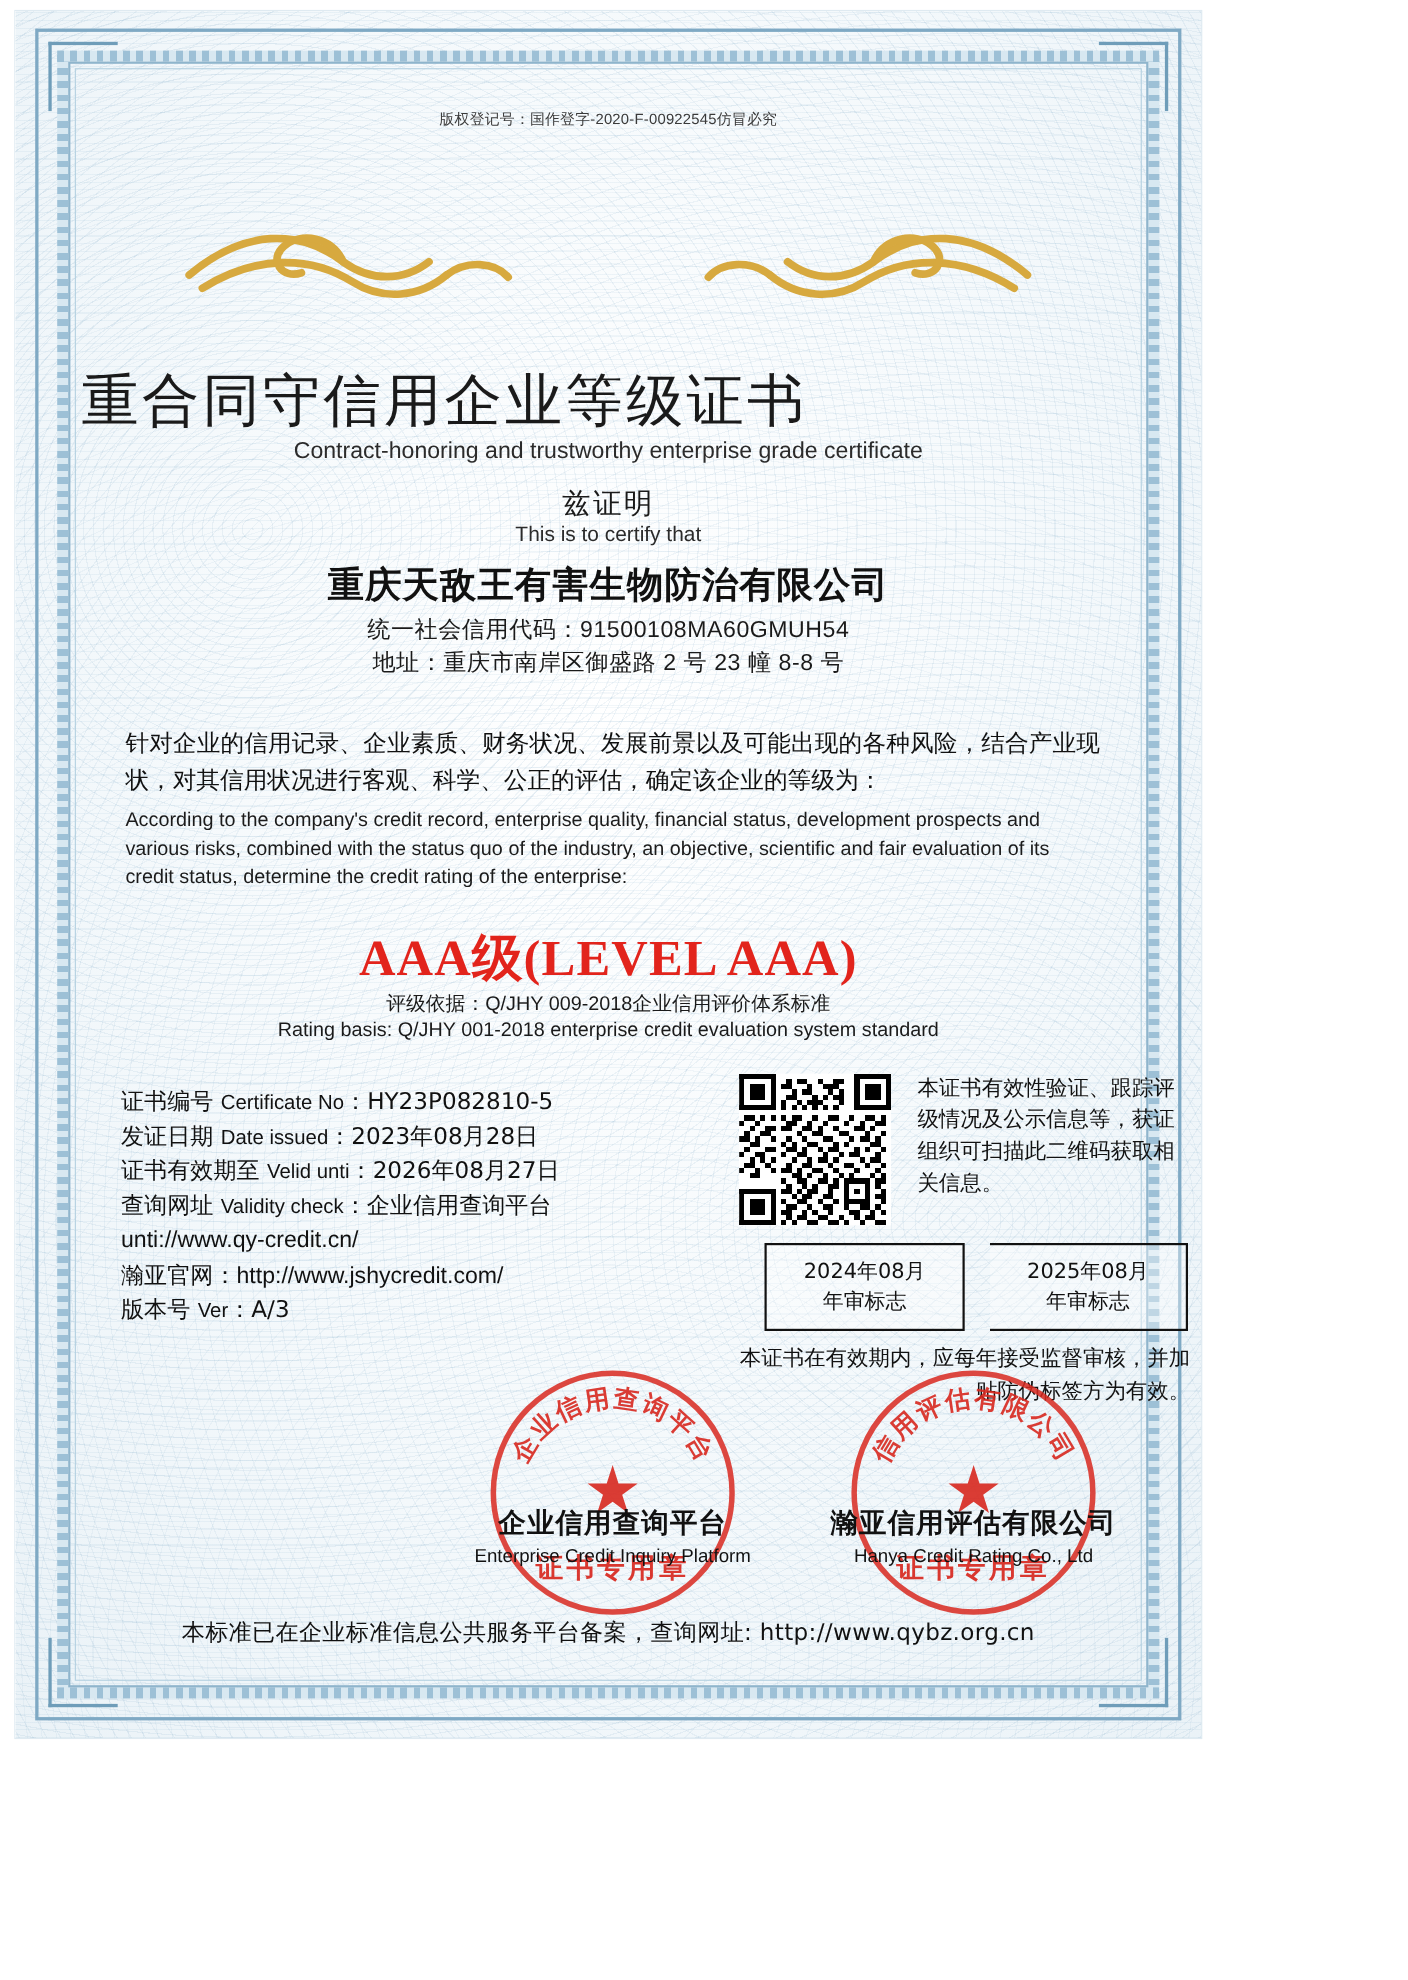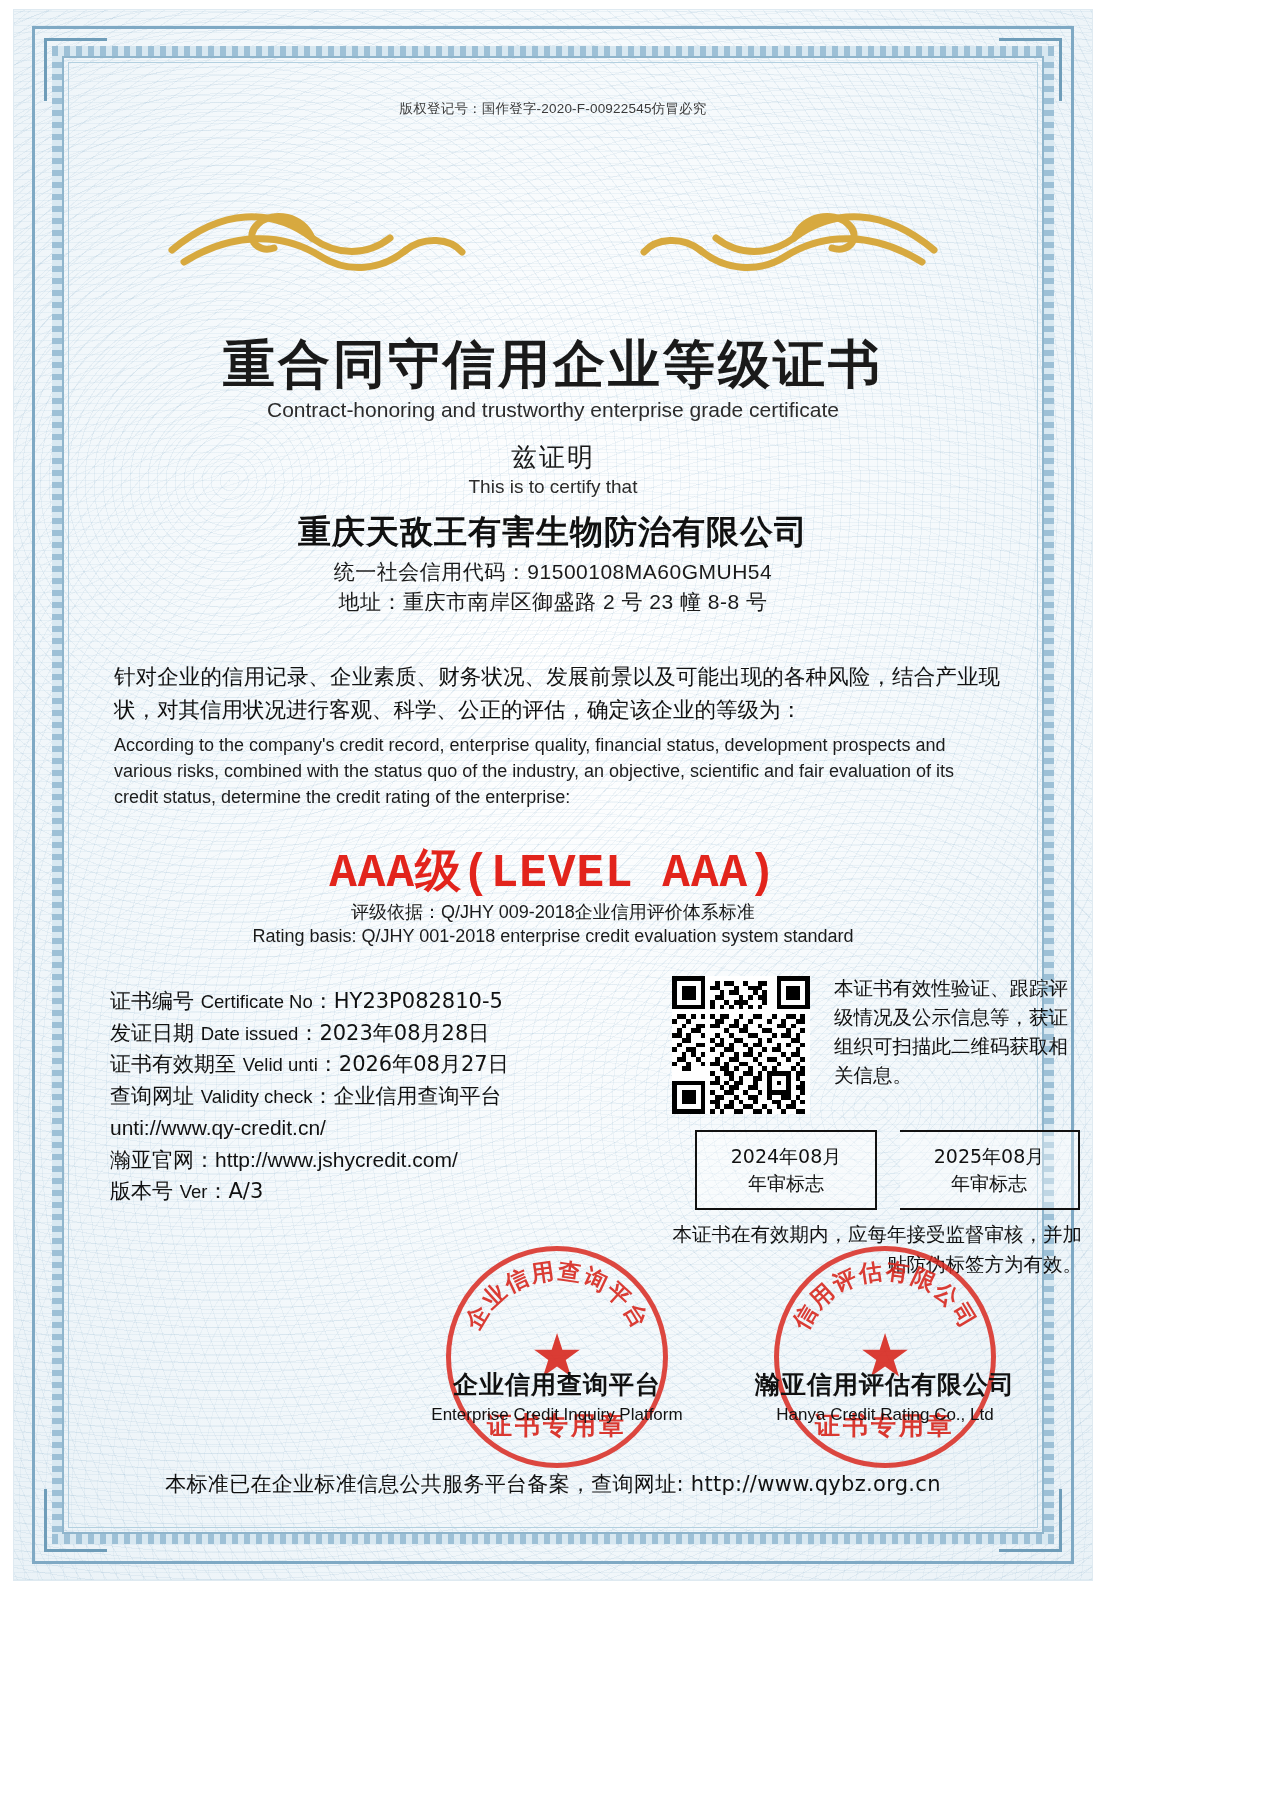--- a/index.html
+++ b/index.html
@@ -88,22 +88,22 @@
   }
   .logo-text{
     color:#fff;font-weight:bold;font-size:86px;line-height:1;
     font-family:"Liberation Sans", sans-serif;
     letter-spacing:-4px;
     -webkit-text-stroke:0;
   }
 
   
   .title-cn{
-    position:absolute;top:262px;left:0;width:100%;text-align:center;
-    font-size:52px;font-weight:bold;color:#1a1a1a;letter-spacing:3px;
+    position:absolute;top:262px;left:0;width:100%;text-align:left;
+    font-size:52px;font-weight:normal;color:#1a1a1a;letter-spacing:3px;
     font-family:"DejaVu Sans", sans-serif;
   }
   .title-en{
     position:absolute;top:330px;left:0;width:100%;text-align:center;
     font-size:21px;color:#2b2b2b;
   }
   .certify-cn{
     position:absolute;top:372px;left:0;width:100%;text-align:center;
     font-size:26px;color:#1a1a1a;letter-spacing:2px;
   }
@@ -133,21 +133,21 @@
     font-size:21.5px;line-height:33px;color:#111;text-align:justify;
     font-family:"DejaVu Sans", sans-serif;
   }
   .para-en{
     margin-top:6px;
     font-size:18px;line-height:26px;color:#1b1b1b;text-align:left;
   }
   .level{
     position:absolute;top:772px;left:0;width:100%;text-align:center;
     font-size:46px;font-weight:bold;color:#e2241c;letter-spacing:1px;
-    font-family:Liberation Mono, monospace;
+    font-family:Liberation Serif, serif;
   }
   .basis-cn{
     position:absolute;top:832px;left:0;width:100%;text-align:center;
     font-size:18px;color:#1a1a1a;
   }
   .basis-en{
     position:absolute;top:858px;left:0;width:100%;text-align:center;
     font-size:18px;color:#1a1a1a;
   }
 

